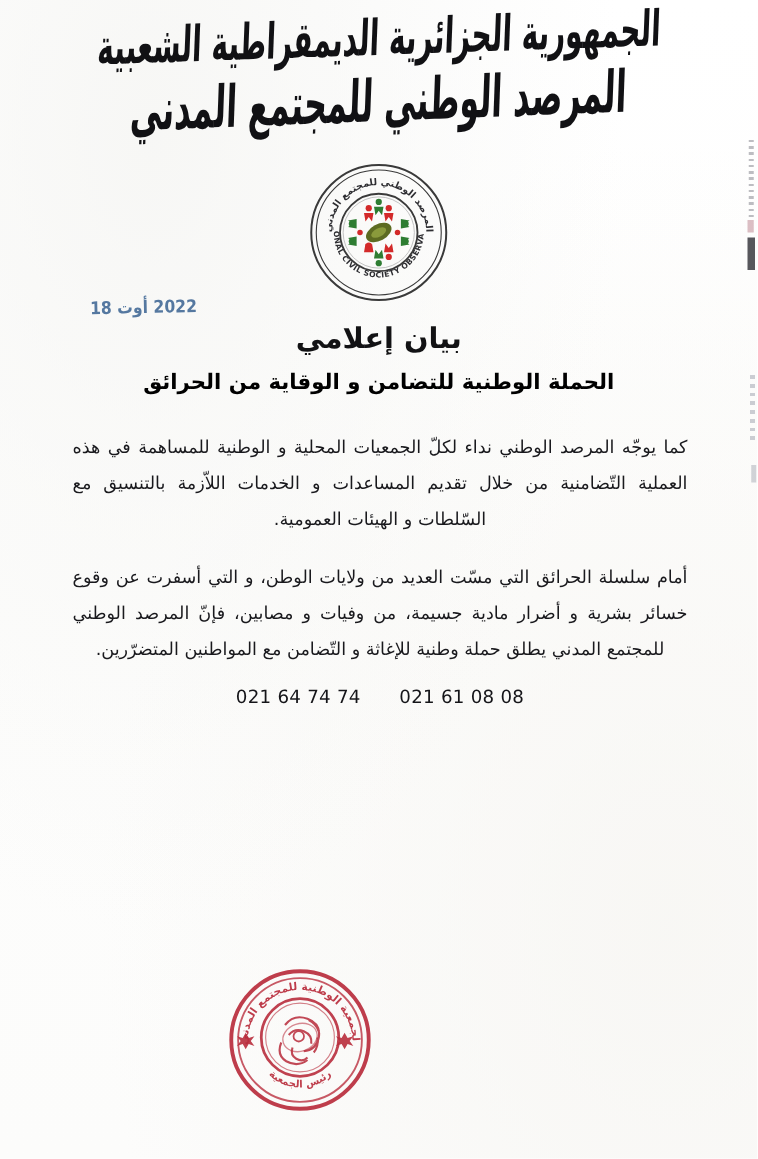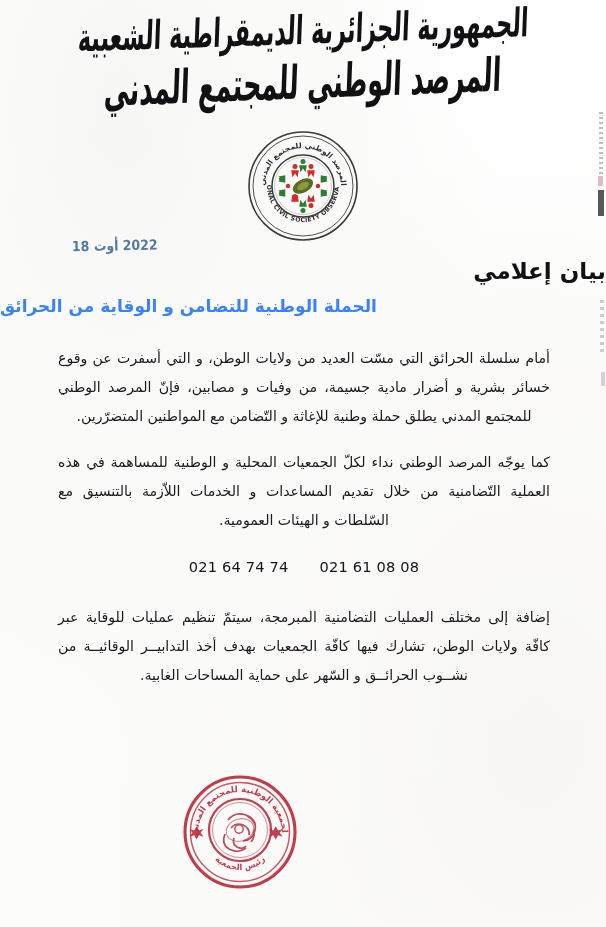--- a/index.html
+++ b/index.html
@@ -109,35 +109,36 @@
     transform-origin: right center;
     white-space: nowrap;
     opacity: 0.88;
   }
 
   
   .doc-title {
     position: absolute;
     left: 0; right: 0;
     top: 258px;
+    text-align: center;
     font-family: "DejaVu Sans", sans-serif;
     font-size: 23px;
     font-weight: 700;
     color: #121214;
     letter-spacing: 0px;
   }
   .doc-subtitle {
     position: absolute;
     left: 0; right: 0;
     top: 296px;
-    text-align: left;
+    text-align: center;
     font-family: "DejaVu Sans", sans-serif;
     font-size: 17px;
     font-weight: 700;
-    color: #3b82f6;
+    color: #000000;
   }
 
   
   .body-area {
     position: absolute;
     left: 58px;
     top: 344px;
     width: 492px;
     direction: rtl;
     text-align: justify;
@@ -268,29 +269,28 @@
       </g>
     </svg>
   </div>
 
   <div class="doc-date">2022 أوت 18</div>
 
   <div class="doc-title">بيان إعلامي</div>
   <div class="doc-subtitle">الحملة الوطنية للتضامن و الوقاية من الحرائق</div>
 
   <div class="body-area">
+    <p>كما يوجّه المرصد الوطني نداء لكلّ الجمعيات المحلية و الوطنية للمساهمة في هذه العملية التّضامنية من خلال تقديم المساعدات و الخدمات اللاّزمة بالتنسيق مع السّلطات و الهيئات العمومية.</p>
     <p>أمام سلسلة الحرائق التي مسّت العديد من ولايات الوطن، و التي أسفرت عن وقوع خسائر بشرية و أضرار مادية جسيمة، من وفيات و مصابين، فإنّ المرصد الوطني للمجتمع المدني يطلق حملة وطنية للإغاثة و التّضامن مع المواطنين المتضرّرين.</p>
-    <p>كما يوجّه المرصد الوطني نداء لكلّ الجمعيات المحلية و الوطنية للمساهمة في هذه العملية التّضامنية من خلال تقديم المساعدات و الخدمات اللاّزمة بالتنسيق مع السّلطات و الهيئات العمومية.</p>
 
     <div class="phone-line">
       <span class="phone">021 64 74 74</span>
       <span class="phone">021 61 08 08</span>
     </div>
 
-    <p>إضافة إلى مختلف العمليات التضامنية المبرمجة، سيتمّ تنظيم عمليات للوقاية عبر كافّة ولايات الوطن، تشارك فيها كافّة الجمعيات بهدف أخذ التدابيــر الوقائيــة من نشــوب الحرائــق و السّهر على حماية المساحات الغابية.</p>
   </div>
 
   <div class="stamp-wrap">
     <svg viewBox="0 0 118 120" xmlns="http://www.w3.org/2000/svg">
       <defs>
         <path id="stampTop" d="M 17,62 A 42,42 0 0 1 101,62" fill="none"></path>
         <path id="stampBot" d="M 23,62 A 36,36 0 0 0 95,62" fill="none"></path>
       </defs>
 
       <circle cx="59" cy="60" r="55" fill="none" stroke="#b31b2c" stroke-width="3.1" opacity="0.92"></circle>

